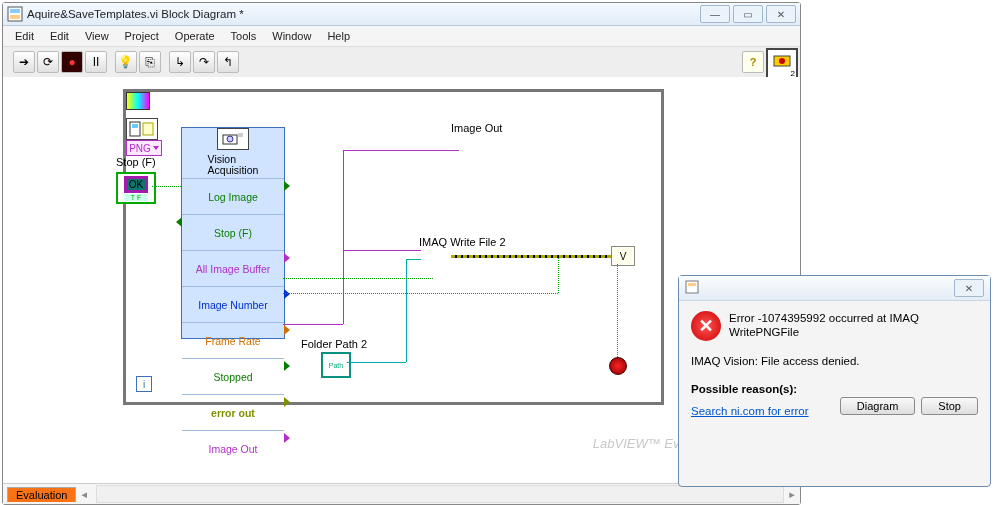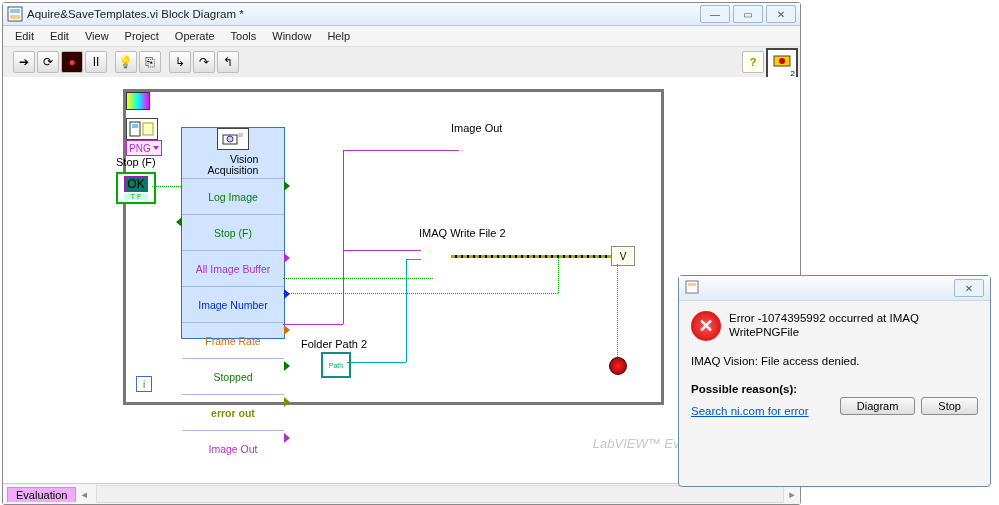--- a/index.html
+++ b/index.html
@@ -10,30 +10,30 @@
 .title-text{flex:1;color:#222;font-size:11.5px}
 .win-buttons{display:flex;gap:3px}
 .win-btn{width:28px;height:16px;border:1px solid #a0b7cc;border-radius:2px;background:#eaf2fa;display:flex;align-items:center;justify-content:center;font-family:Arial;font-size:10px;color:#555}
 .menubar{height:20px;background:#f5f5f5;border-bottom:1px solid #ddd;display:flex;align-items:center;padding:0 4px;color:#222}
 .menu-item{padding:2px 8px;border-radius:2px}
 .toolbar{height:30px;background:#eee;border-bottom:1px solid #ccc;display:flex;align-items:center;padding:0 4px;gap:2px;position:relative}
 .tb-btn{width:20px;height:20px;border:1px solid #bbb;background:linear-gradient(#fff,#e0e0e0);border-radius:2px;display:flex;align-items:center;justify-content:center;font-size:12px}
 .tb-sep{width:4px}
 .canvas{position:absolute;left:0;top:74px;right:0;bottom:22px;overflow:hidden;background:#fff}
 .statusbar{position:absolute;left:0;right:0;bottom:0;height:20px;background:#f5f5f5;border-top:1px solid #ccc;display:flex;align-items:center}
-.eval-tab{border:1px solid #aaa;border-bottom:none;padding:1px 8px;background:#f0abfc;margin-left:4px;font-size:11px}
+.eval-tab{border:1px solid #aaa;border-bottom:none;padding:1px 8px;background:#f97316;margin-left:4px;font-size:11px}
 .loop-frame{position:absolute;left:120px;top:12px;width:535px;height:310px;border:3px solid #777;background:#fff}
 .label{position:absolute;font-size:11px;color:#000;white-space:nowrap}
 .ok-ctrl{position:absolute;left:-10px;top:80px;width:36px;height:28px;border:2px solid #0a0;background:#fff;display:flex;flex-direction:column;align-items:center;justify-content:center}
-.ok-ctrl .ok{background:#0f766e;border:1px solid #a21caf;font-size:12px;padding:0 2px}
+.ok-ctrl .ok{background:#0f766e;border:3px solid #a21caf;font-size:10px;padding:0 2px}
 .ok-ctrl .tf{font-size:7px;color:#0a0;background:#cfe;width:24px;text-align:center;margin-top:1px}
 .express-vi{position:absolute;left:55px;top:35px;width:102px;height:210px;background:#d0e4ff;border:1px solid #3d6fbe}
 .express-vi .hdr{height:50px;display:flex;flex-direction:column;align-items:center;justify-content:center;gap:2px}
 .express-vi .icon-box{width:30px;height:22px;border:1px solid #444;background:#fff;display:flex;align-items:center;justify-content:center;font-size:14px}
-.express-vi .caption{font-size:10.5px;text-align:right;line-height:11px;padding:2px 0}
+.express-vi .caption{font-size:10.5px;text-align:left;line-height:11px;padding:2px 0}
 .express-vi .row{height:15px;border-top:1px solid #9fbbe0;font-size:10.5px;display:flex;align-items:center;padding:10px 2px;position:relative}
 .express-vi .row .arrow{position:absolute;right:-6px;top:2px;width:0;height:0;border-top:5px solid transparent;border-bottom:5px solid transparent;border-left:6px solid #3d6fbe}
 .express-vi .row.in .arrow{left:-6px;right:auto;border-left:none;border-right:6px solid #3d6fbe}
 .image-out{left:333px;top:45px;width:32px;height:26px;border-color:#b030c8;background:#fff}
 .image-out-inner{width:22px;height:16px;background:linear-gradient(90deg,#ff0,#0ff,#f0f);border:1px solid #333}
 .imaq-write{left:295px;top:155px;width:30px;height:20px;border:1px solid #444;background:#fff;display:flex;align-items:center;justify-content:center;font-size:9px;color:#333}
 .png-sel{left:293px;top:176px;width:34px;height:14px;border:1px solid #b030c8;background:#ffe8ff;font-size:10px;display:flex;align-items:center;justify-content:center;color:#b030c8}
 .png-sel::after{content:"";border-left:3px solid transparent;border-right:3px solid transparent;border-top:4px solid #b030c8;margin-left:2px}
 .orgate{position:absolute;left:485px;top:154px;width:22px;height:18px;border:1px solid #888;background:#ffe;display:flex;align-items:center;justify-content:center;font-size:10px}
 .stop-btn{position:absolute;left:483px;top:265px;width:16px;height:16px;border-radius:50%;background:radial-gradient(#f22,#800);border:1px solid #400}
@@ -144,21 +144,21 @@
             <div class="row" style="color: rgb(128, 144, 0); justify-content: center; font-weight: bold;">error out<span class="arrow" style="border-left-color: rgb(128, 144, 0); border-right-color: rgb(128, 144, 0);"></span></div>
             <div class="row" style="color: rgb(176, 48, 200); justify-content: center;">Image Out<span class="arrow" style="border-left-color: rgb(176, 48, 200); border-right-color: rgb(176, 48, 200);"></span></div>
           </div>
       </div>
 
       <div class="label" style="left:325px;top:30px">Image Out</div>
       <div class="image-out">
           <div class="image-out-inner"></div>
         </div>
 
-      <div class="label" style="left:293px;top:135px">IMAQ Write File 2</div>
+      <div class="label" style="left:293px;top:144px">IMAQ Write File 2</div>
       <div class="imaq-write">
         <svg width="26" height="16" viewBox="0 0 26 16">
             <rect x="1" y="1" width="10" height="14" fill="#fff" stroke="#333"></rect>
             <rect x="3" y="3" width="6" height="4" fill="#6cf"></rect>
             <rect x="14" y="2" width="10" height="12" fill="#ffc" stroke="#aa0"></rect>
           </svg>
       </div>
       <div class="png-sel">
           <span>PNG</span>
         </div>

